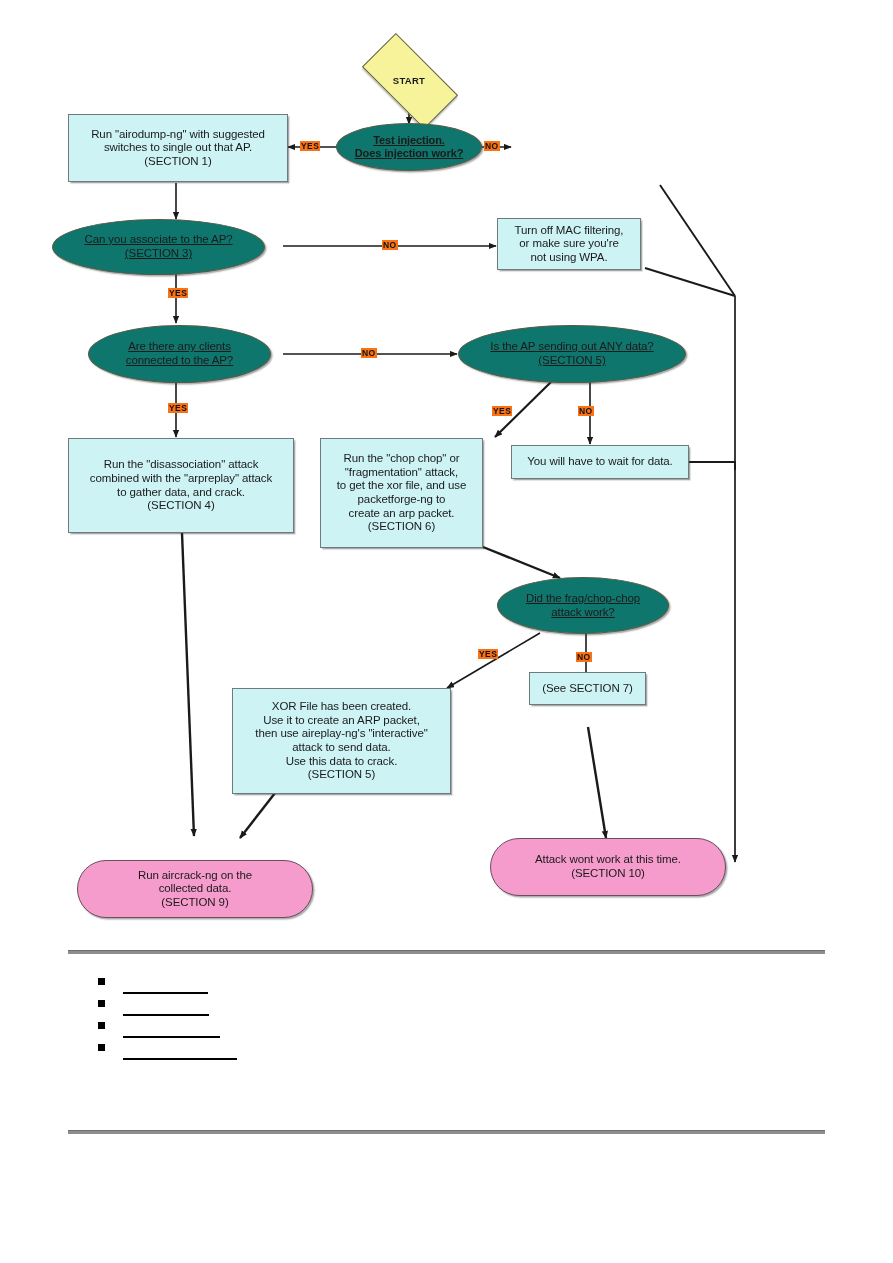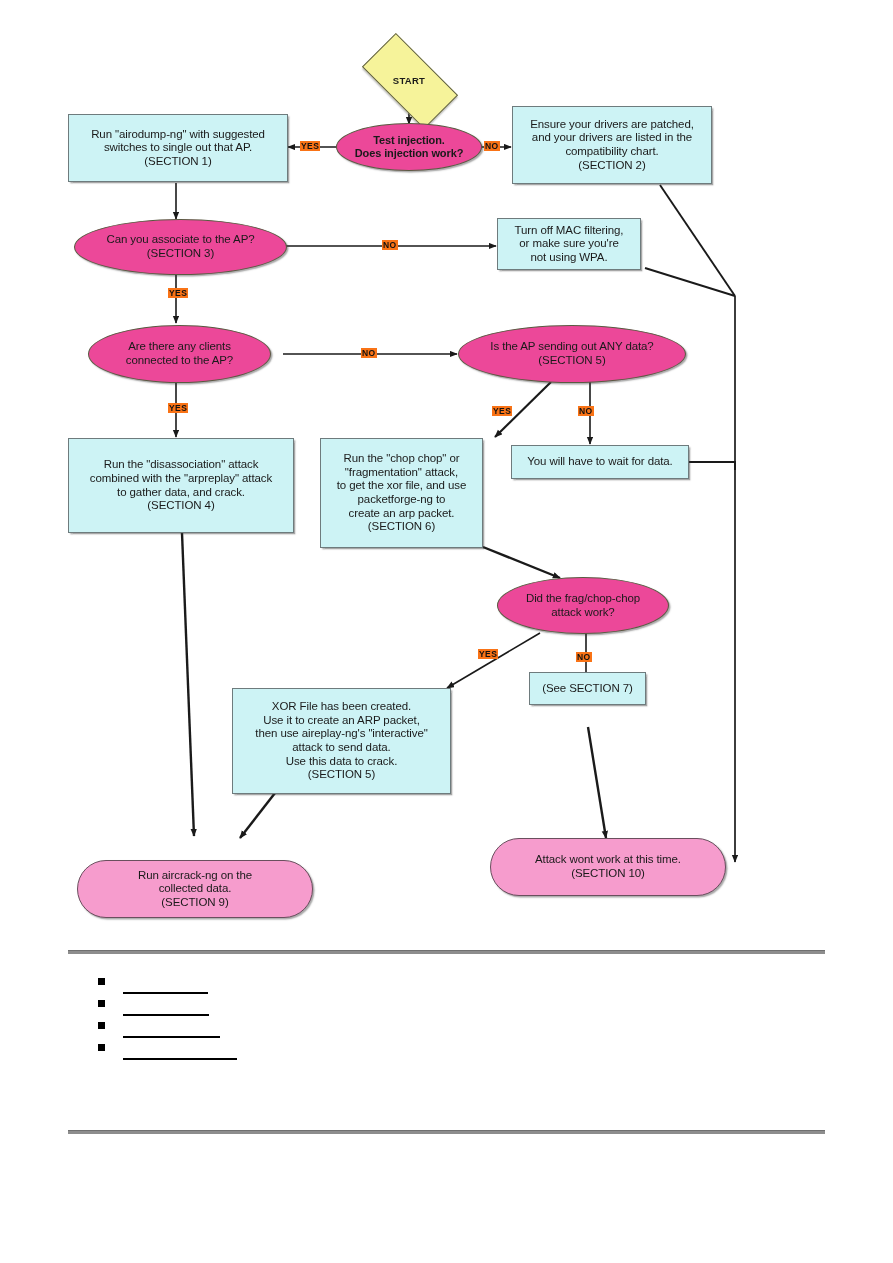--- a/index.html
+++ b/index.html
@@ -21,27 +21,28 @@
     letter-spacing:-0.1px;
   }
   .proc{
     background:#cdf3f5;
     border:1px solid #6e7b7d;
     box-shadow:1.5px 1.5px 1.5px rgba(60,60,60,.45);
     font-size:11.5px;
     color:#1a1a1a;
   }
   .dec{
-    background:#ec4899;
+    background:#0f766e;
     border:1px solid #5a5a42;
     border-radius:50%;
     box-shadow:1.5px 1.5px 1.5px rgba(60,60,60,.45);
     font-size:11.5px;
     font-weight:400;
     color:#1a1a1a;
+    text-decoration:underline;
   }
   .dec-bold{font-weight:bold;font-size:11px;}
   .term{
     background:#f69ccd;
     border:1px solid #6a4f5e;
     box-shadow:1.5px 1.5px 1.5px rgba(60,60,60,.45);
     font-size:11.5px;
     color:#1a1a1a;
   }
   .diamond-wrap{position:absolute;}
@@ -145,26 +146,22 @@
     <div class="diamond-label">START</div>
   </div>
 
   <div class="node dec dec-bold" style="left:336px;top:123px;width:146px;height:48px;">Test injection.
 Does injection work?</div>
 
   <div class="node proc" style="left:68px;top:114px;width:220px;height:68px;">Run "airodump-ng" with suggested
 switches to single out that AP.
 (SECTION 1)</div>
 
-  <div class="node proc" style="left:512px;top:106px;width:200px;height:78px;">Ensure your drivers are patched,
-and your drivers are listed in the
-compatibility chart.
-(SECTION 2)</div>
-
-  <div class="node dec" style="left:74px;top:219px;width:213px;height:56px;">Can you associate to the AP?
+
+  <div class="node dec" style="left:52px;top:219px;width:213px;height:56px;">Can you associate to the AP?
 (SECTION 3)</div>
 
   <div class="node proc" style="left:497px;top:218px;width:144px;height:52px;">Turn off MAC filtering,
 or make sure you're
 not using WPA.</div>
 
   <div class="node dec" style="left:88px;top:325px;width:183px;height:58px;">Are there any clients
 connected to the AP?</div>
 
   <div class="node dec" style="left:458px;top:325px;width:228px;height:58px;">Is the AP sending out ANY data?

